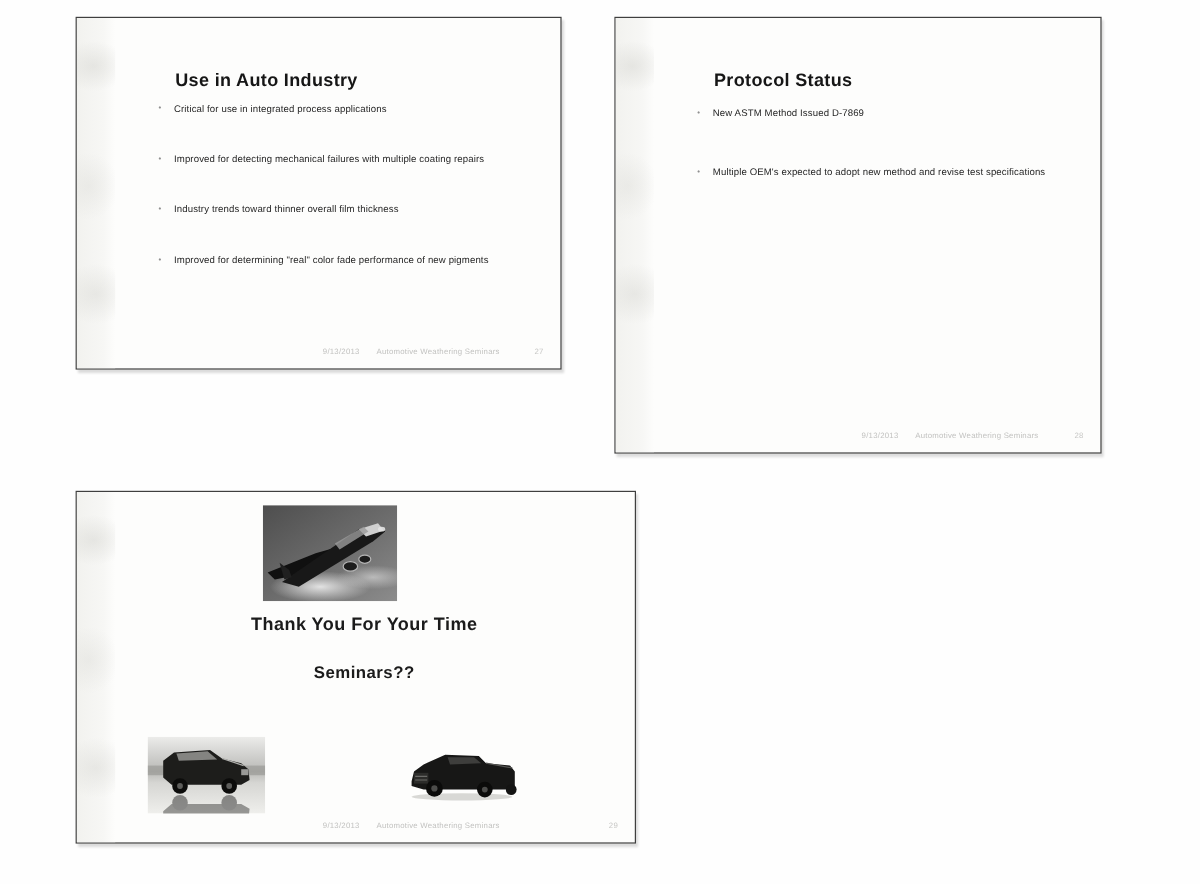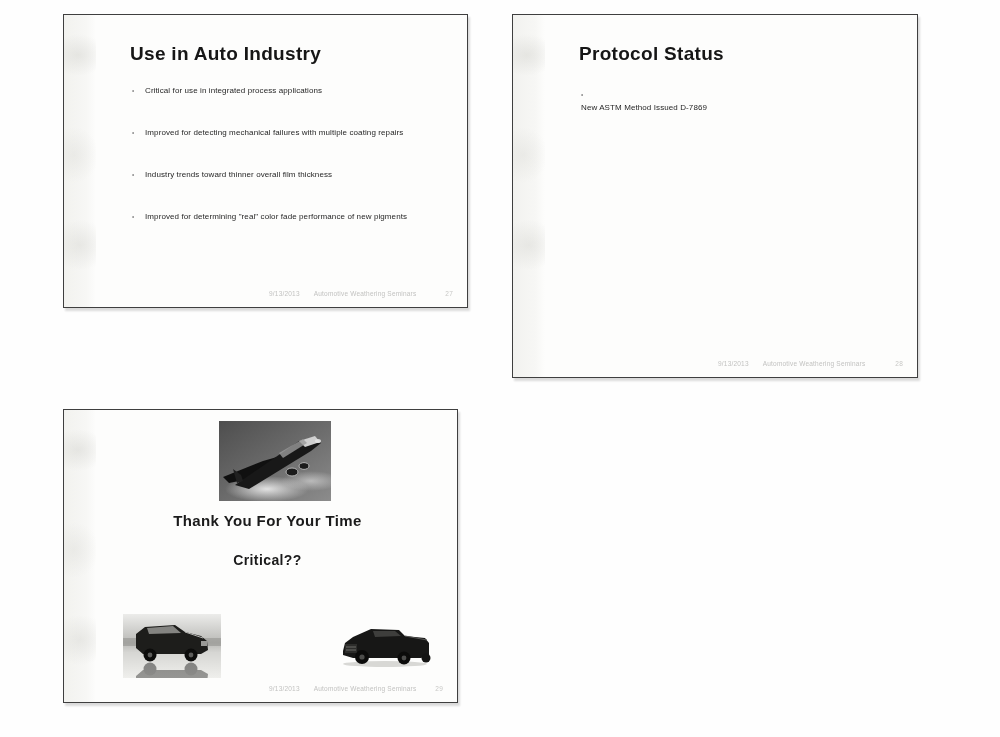--- a/index.html
+++ b/index.html
@@ -7,38 +7,38 @@
     width:1000px;height:737px;background:#ffffff;position:relative;
     font-family:"Liberation Sans", sans-serif;color:#222;overflow:hidden;
   }
   .page{position:absolute;left:0;top:0;width:1000px;height:737px;background:#fefefe;}
   .slide{
     position:absolute;background:#fdfdfc;border:1.5px solid #3f3f3f;
     box-shadow:2px 3px 2px rgba(0,0,0,0.14);box-sizing:border-box;overflow:hidden;
   }
   #slide-1{left:63px;top:14px;width:405px;height:294px;}
   #slide-2{left:512px;top:14px;width:406px;height:364px;}
-  #slide-3{left:63px;top:409px;width:395px;height:294px;}
+  #slide-3{left:63px;top:409px;width:467px;height:294px;}
   .scan-strip{
     position:absolute;left:0;top:0;bottom:0;width:32px;pointer-events:none;
     background:
       radial-gradient(40px 30px at 14px 40px, rgba(210,210,205,.45), rgba(255,255,255,0) 70%),
       radial-gradient(36px 40px at 10px 140px, rgba(215,215,210,.35), rgba(255,255,255,0) 70%),
       radial-gradient(42px 36px at 16px 230px, rgba(210,210,205,.4), rgba(255,255,255,0) 70%),
       linear-gradient(90deg,#f2f2ef 0%,#f7f7f5 70%,#fdfdfc 100%);
   }
   .slide-title{
-    position:absolute;left:66px;top:28px;margin:0;
-    font-size:19px;font-weight:bold;color:#161616;letter-spacing:.3px;
+    position:absolute;left:66px;top:28px;margin:16px;
+    font-size:15px;font-weight:bold;color:#161616;letter-spacing:.3px;
   }
   ul.bullets{position:absolute;left:68px;margin:0;padding:0;list-style:none;}
   #slide-1 ul.bullets{top:70px;}
   #slide-2 ul.bullets{top:74px;}
   li.bullet-item{display:flex;margin-bottom:31px;font-size:8px;line-height:11px;color:#262626;}
-  #slide-2 li.bullet-item{margin-bottom:38px;flex-direction:column;}
+  #slide-2 li.bullet-item{margin-bottom:38px;}
   li.bullet-item .dot{color:#8f8f8f;font-size:6.5px;line-height:11px;width:13px;flex:0 0 13px;}
   li.bullet-item .btxt{max-width:310px;letter-spacing:.1px;}
   .footer{
     position:absolute;left:205px;right:14px;bottom:10px;display:flex;align-items:baseline;
     font-size:6.5px;color:#c2c2c0;letter-spacing:.2px;white-space:nowrap;
   }
   .footer .f-label{margin-left:14px;}
   .footer .f-spacer{flex:1;}
   .footer .f-page{color:#c8c8c6;}
   
@@ -89,20 +89,24 @@
     </div>
   </div>
 
   <div class="slide" id="slide-2">
     <div class="scan-strip"></div>
     <h1 class="slide-title">Protocol Status</h1>
     <ul class="bullets">
         <li class="bullet-item">
           <span class="dot">•</span>
           <span class="btxt">New ASTM Method Issued D-7869</span>
+        </li>
+        <li class="bullet-item">
+          <span class="dot">•</span>
+          <span class="btxt">Multiple OEM's expected to adopt new method and revise test specifications</span>
         </li>
       </ul>
     <div class="footer">
       <span class="f-date">9/13/2013</span>
       <span class="f-label">Automotive Weathering Seminars</span>
       <span class="f-spacer"></span>
       <span class="f-page">28</span>
     </div>
   </div>
 
@@ -134,21 +138,21 @@
 
       <polygon points="18,62 14,48 22,54 24,60" fill="#202020"></polygon>
 
       <ellipse cx="73" cy="51" rx="6" ry="4" fill="#1c1c1c" stroke="#b5b5b5" stroke-width="1"></ellipse>
       <ellipse cx="85" cy="45" rx="5" ry="3.4" fill="#1c1c1c" stroke="#b5b5b5" stroke-width="1"></ellipse>
 
       <ellipse cx="99" cy="20" rx="3" ry="2" fill="#e2e2e2" opacity="0.9"></ellipse>
     </svg>
 
     <h2 class="ty-heading">Thank You For Your Time</h2>
-    <h3 class="q-heading">Critical??</h3>
+    <h3 class="q-heading">Seminars??</h3>
 
     <svg class="photo" id="suv-img" viewBox="0 0 98 64">
       <defs>
         <linearGradient id="suvbg" x1="0" y1="0" x2="0" y2="1">
           <stop offset="0" stop-color="#ececea"></stop>
           <stop offset="0.45" stop-color="#b9b9b6"></stop>
           <stop offset="0.6" stop-color="#d6d6d3"></stop>
           <stop offset="1" stop-color="#efefec"></stop>
         </linearGradient>
       </defs>

